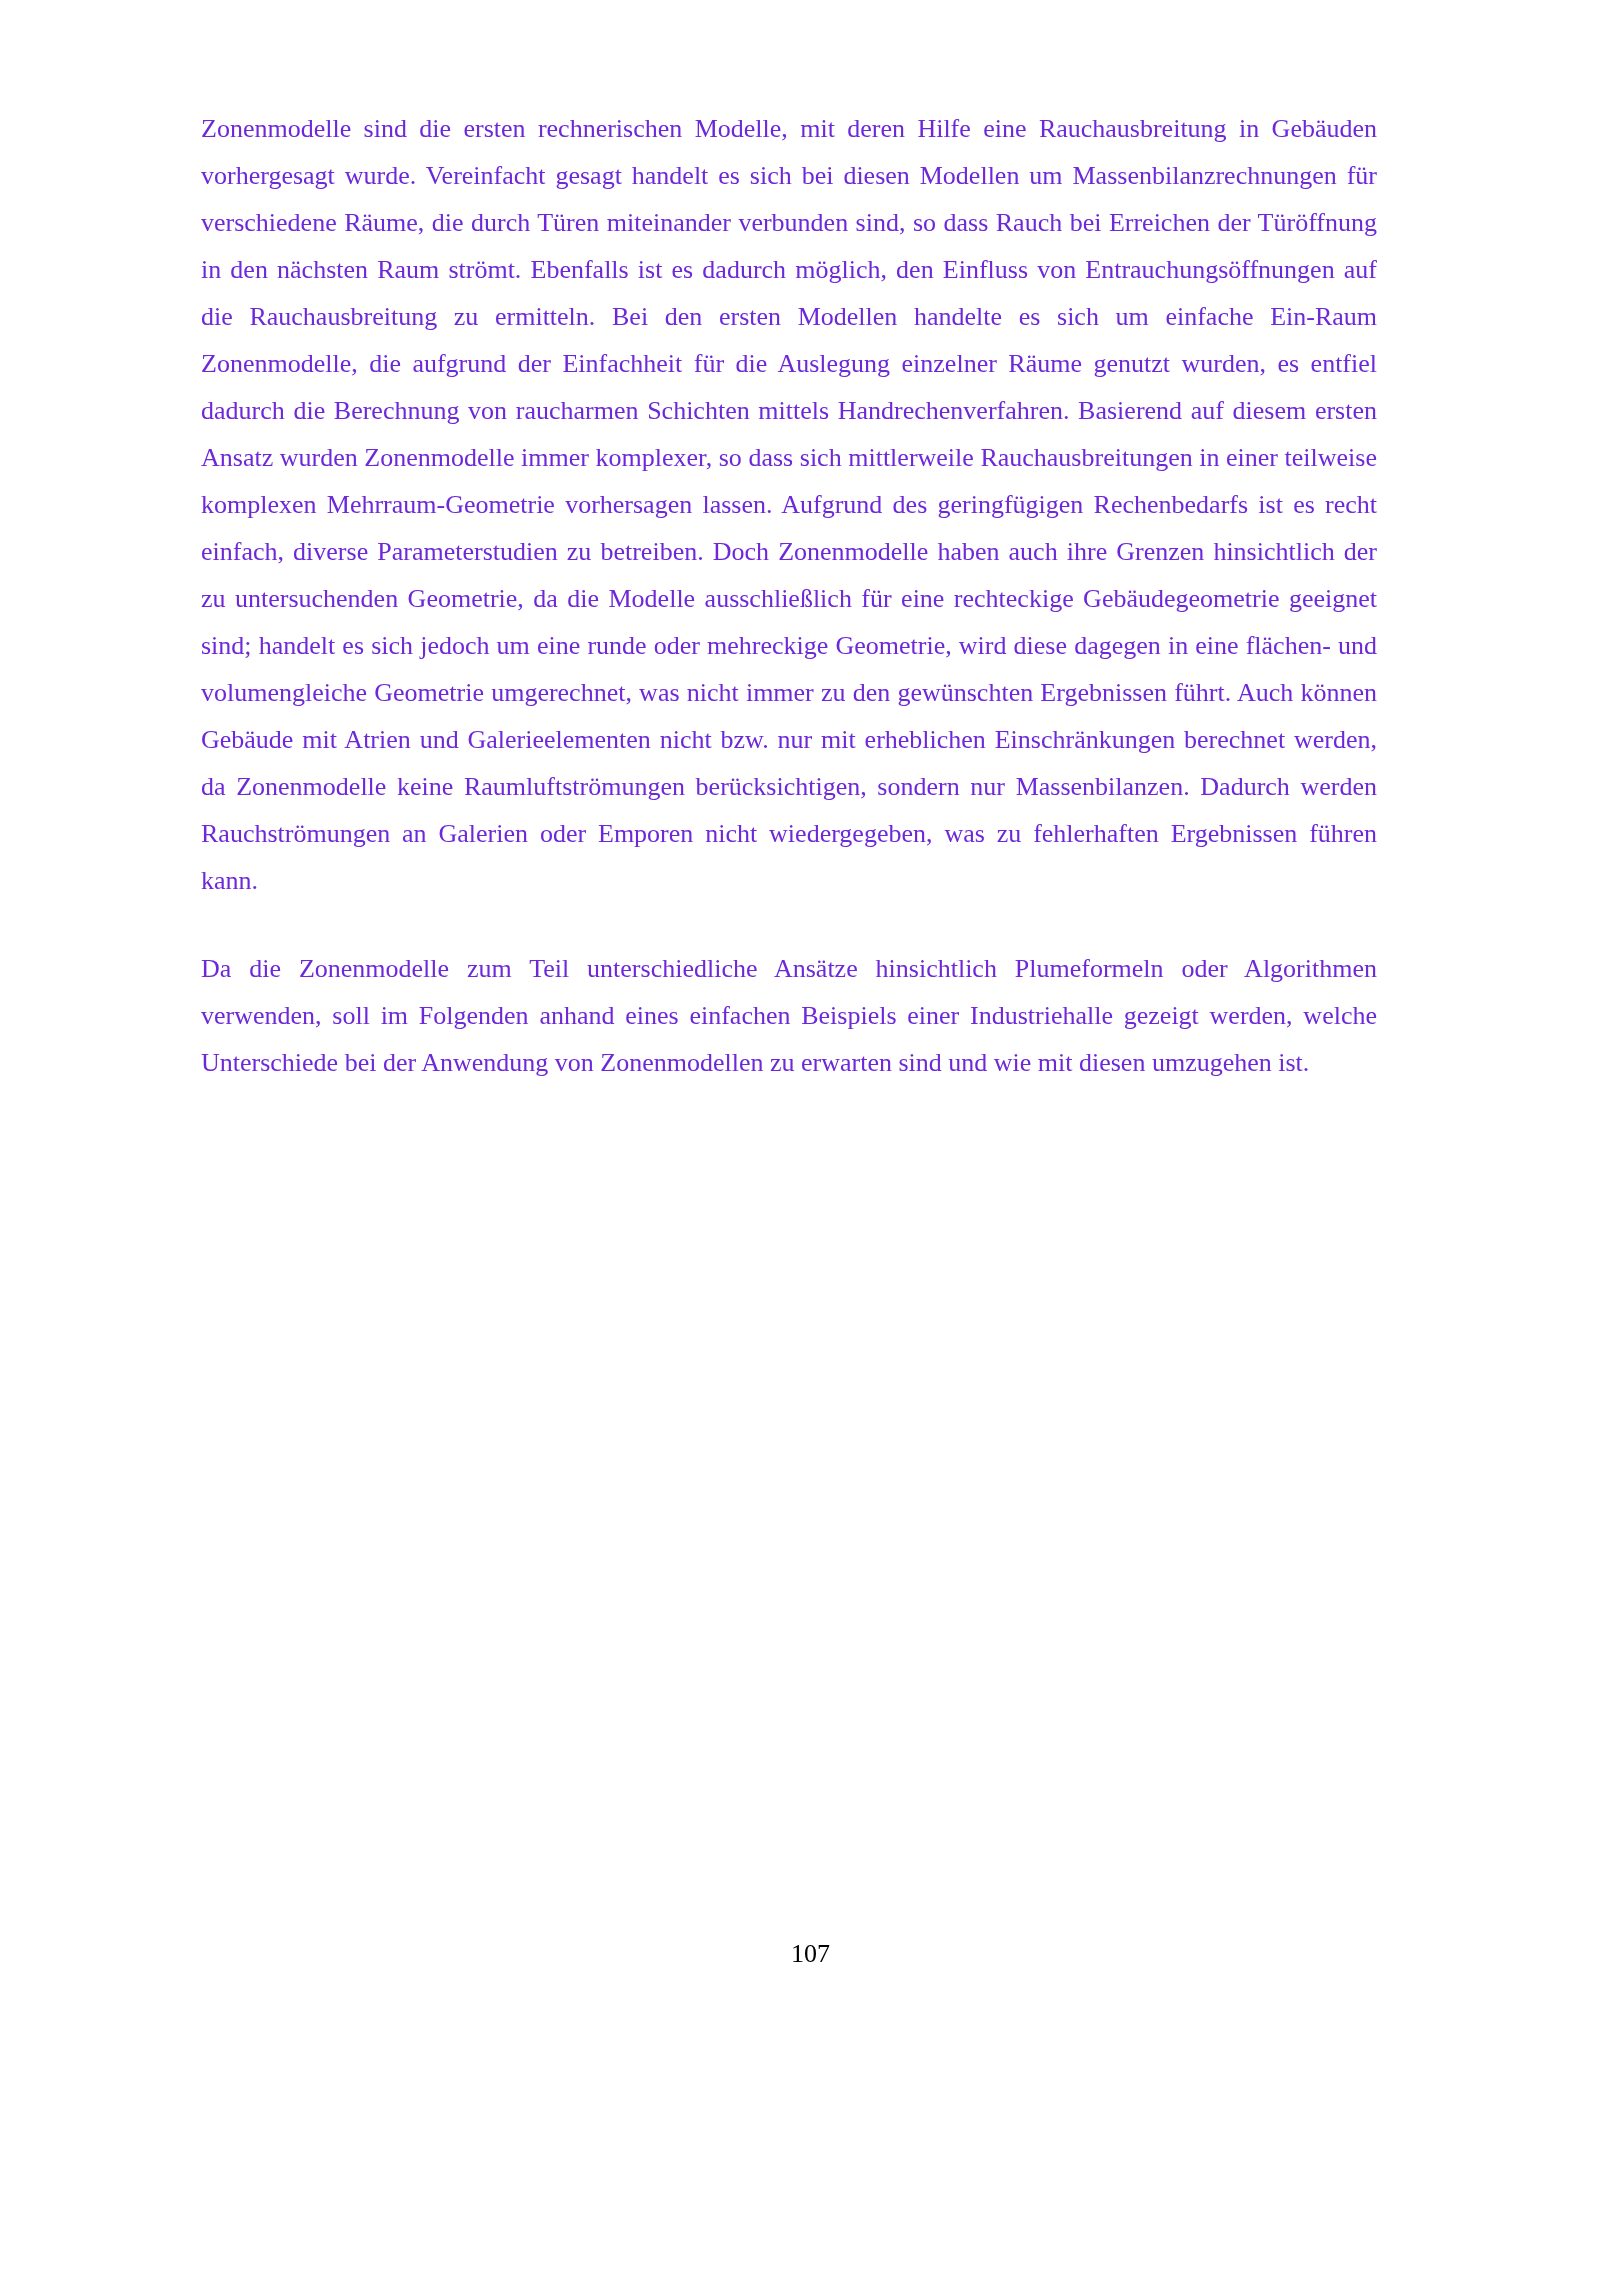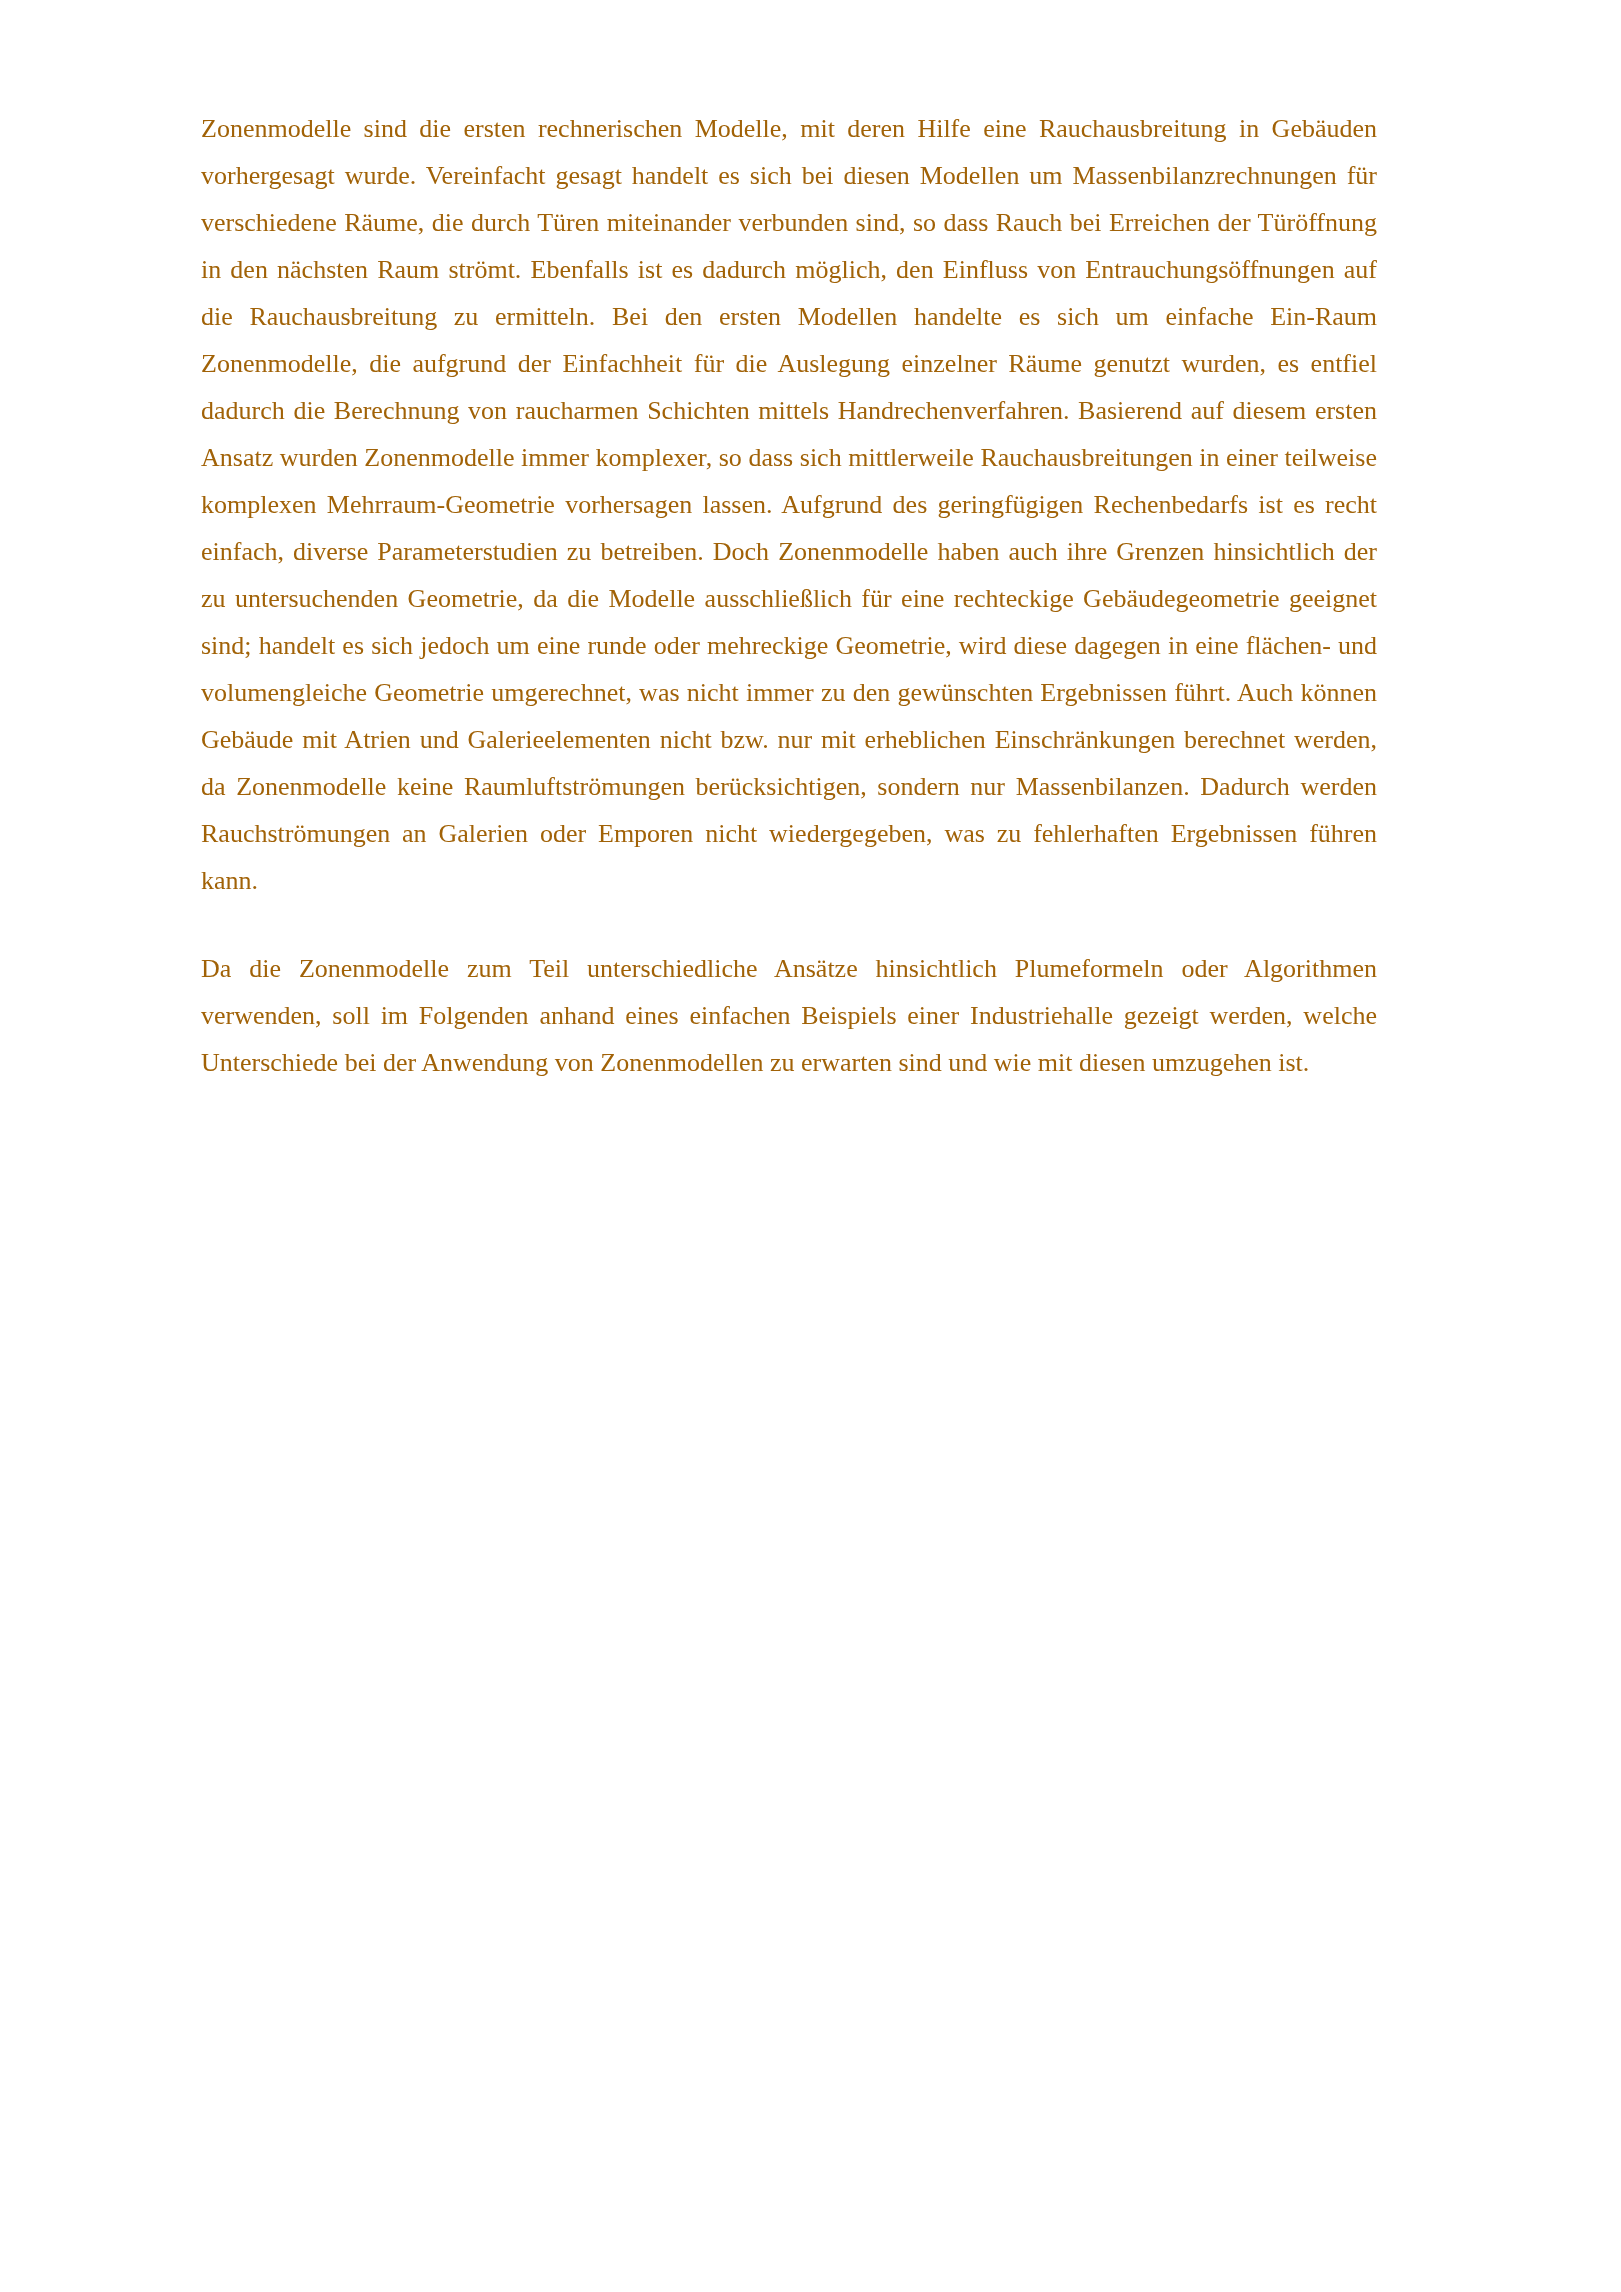--- a/index.html
+++ b/index.html
@@ -32,21 +32,21 @@
     white-space: nowrap;
   }
   .chapter-heading .chap-num {
     display: inline-block;
     margin-right: 29px;
   }
   .body-text {
     font-family: "Liberation Serif", "DejaVu Serif", serif;
     font-size: 26px;
     line-height: 47px;
-    color: #a16207;
+    color: #6d28d9;
     text-align: justify;
     text-justify: inter-word;
     margin: 0;
     hyphens: manual;
   }
   .para-first {
     margin-top: 105px;
   }
   .para-second {
     margin-top: 41px;
@@ -63,14 +63,15 @@
   }
 </style>
 </head>
 <body>
 
 <div class="page">
   <div class="content">
     <p class="body-text para-first">Zonenmodelle sind die ersten rechnerischen Modelle, mit deren Hilfe eine Rauchaus­breitung in Gebäuden vorhergesagt wurde. Vereinfacht gesagt handelt es sich bei diesen Modellen um Massenbilanzrechnungen für verschiedene Räume, die durch Türen miteinander verbunden sind, so dass Rauch bei Erreichen der Türöffnung in den nächsten Raum strömt. Ebenfalls ist es dadurch möglich, den Einfluss von Ent­rauchungsöffnungen auf die Rauchausbreitung zu ermitteln. Bei den ersten Modellen handelte es sich um einfache Ein-Raum Zonenmodelle, die aufgrund der Einfachheit für die Auslegung einzelner Räume genutzt wurden, es entfiel dadurch die Berech­nung von raucharmen Schichten mittels Handrechenverfahren. Basierend auf diesem ersten Ansatz wurden Zonenmodelle immer komplexer, so dass sich mittlerweile Rauchausbreitungen in einer teilweise komplexen Mehrraum-Geometrie vorhersa­gen lassen. Aufgrund des geringfügigen Rechenbedarfs ist es recht einfach, diverse Parameterstudien zu betreiben. Doch Zonenmodelle haben auch ihre Grenzen hin­sichtlich der zu untersuchenden Geometrie, da die Modelle ausschließlich für eine rechteckige Gebäudegeometrie geeignet sind; handelt es sich jedoch um eine runde oder mehreckige Geometrie, wird diese dagegen in eine flächen- und volumengleiche Geometrie umgerechnet, was nicht immer zu den gewünschten Ergebnissen führt. Auch können Gebäude mit Atrien und Galerieelementen nicht bzw. nur mit erhebli­chen Einschränkungen berechnet werden, da Zonenmodelle keine Raumluftströmun­gen berücksichtigen, sondern nur Massenbilanzen. Dadurch werden Rauchströmun­gen an Galerien oder Emporen nicht wiedergegeben, was zu fehlerhaften Ergebnissen führen kann.</p>
     <p class="body-text para-second">Da die Zonenmodelle zum Teil unterschiedliche Ansätze hinsichtlich Plumeformeln oder Algorithmen verwenden, soll im Folgenden anhand eines einfachen Beispiels einer Industriehalle gezeigt werden, welche Unterschiede bei der Anwendung von Zonenmodellen zu erwarten sind und wie mit diesen umzugehen ist.</p>
   </div>
+  <div class="page-number">107</div>
 </div>
 
 
 </body></html>

